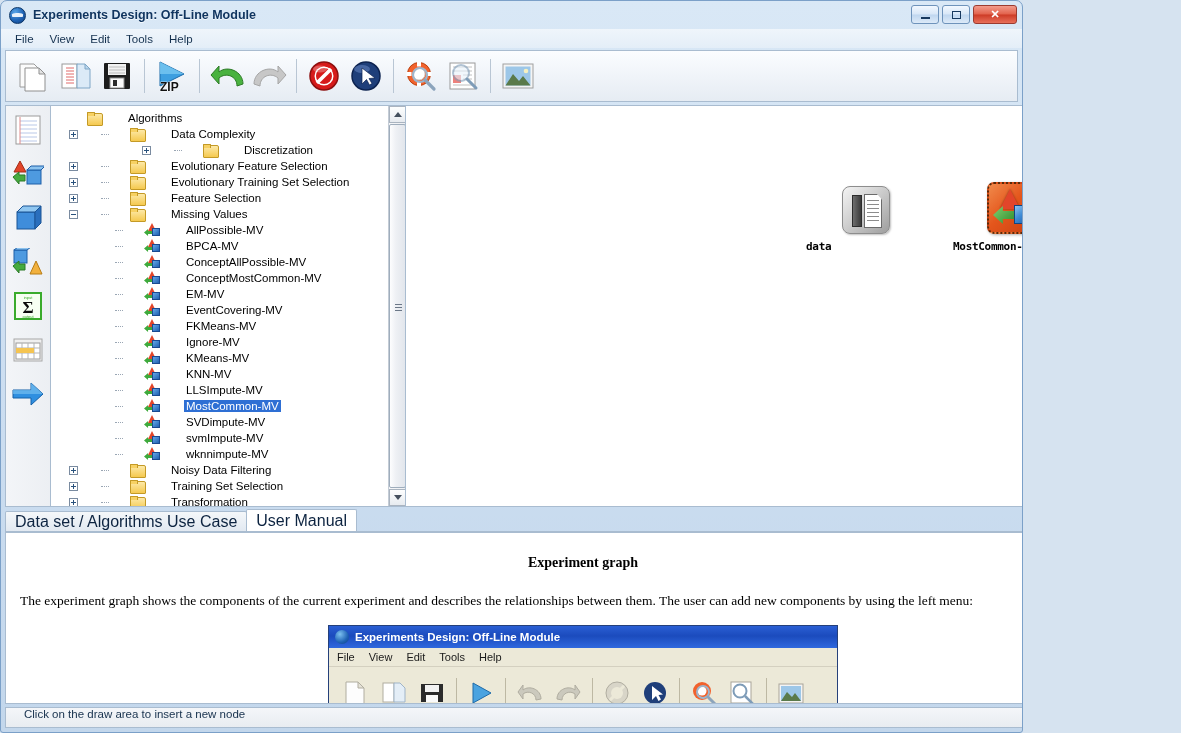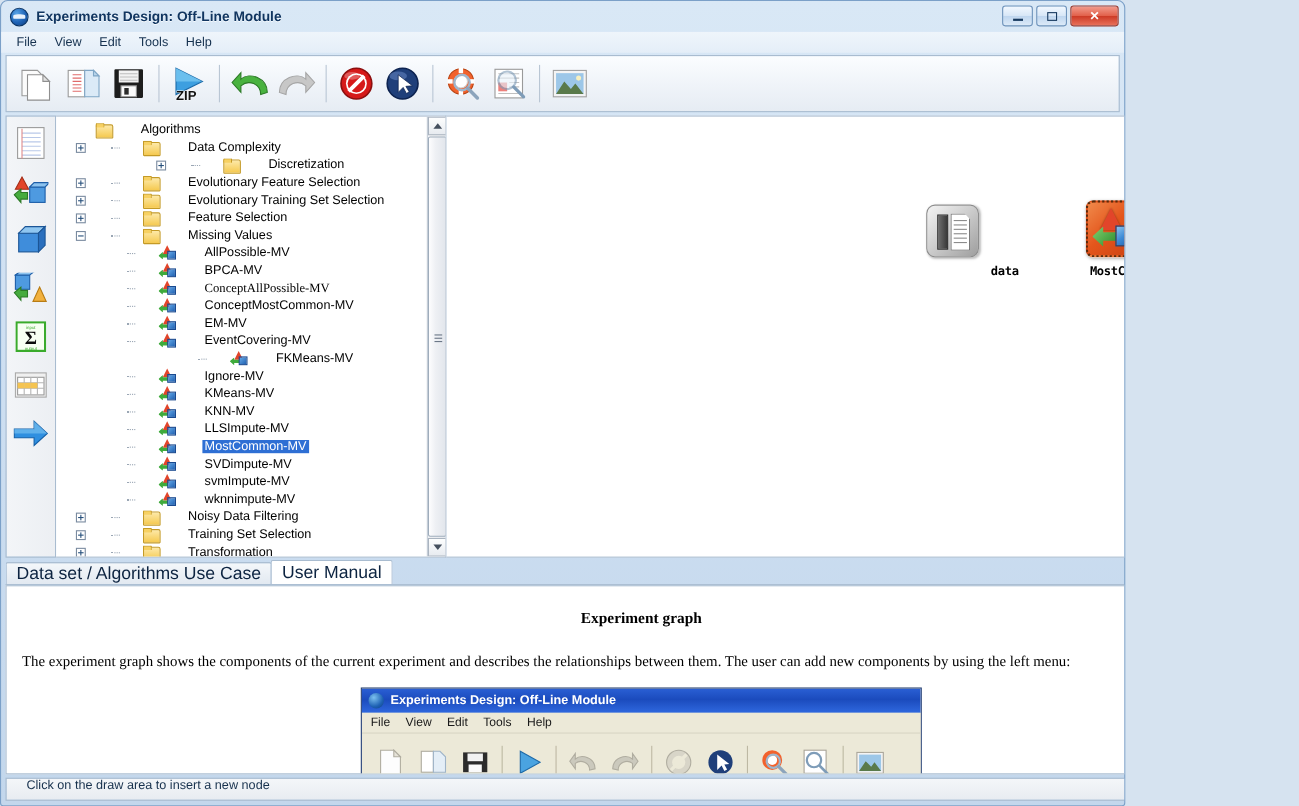--- a/index.html
+++ b/index.html
@@ -199,21 +199,21 @@
   .grip i { display:block; height:1px; background:#6b7787; margin:2px 0; }
 
   
   #canvas {
     flex: 1;
     background: #fff;
     border: 1px solid #a9bcd0;
     border-left: none;
     position: relative; overflow: hidden;
   }
-  .gnode { position: absolute; text-align: right; width: 120px; }
+  .gnode { position: absolute; text-align: left; width: 120px; }
   .gnode .glabel {
     margin-top: 6px; font-size: 11px; font-weight: bold;
     font-family: "DejaVu Sans Mono", monospace; color:#000; letter-spacing:-0.3px;
   }
   .node-data-ico {
     width: 48px; height: 48px; margin: 0 auto;
     border-radius: 8px;
     background: linear-gradient(135deg,#f4f4f4 0%,#cfcfcf 45%,#9e9e9e 100%);
     border:1px solid #8d8d8d;
     position: relative;
@@ -615,21 +615,21 @@
           <div class="tnode" style="padding-left: 28px;">
             <span class="spacer"></span>
             <span class="dots"></span>
             <span class="algicon">
               <span class="cone"></span>
               <span class="arrow"></span>
               <span class="cube"></span>
             </span>
             <span class="tlabel">BPCA-MV</span>
           </div>
-          <div class="tnode" style="padding-left: 28px; font-family: Liberation Serif, serif;">
+          <div class="tnode" style="padding-left: 28px;">
             <span class="spacer"></span>
             <span class="dots"></span>
             <span class="algicon">
               <span class="cone"></span>
               <span class="arrow"></span>
               <span class="cube"></span>
             </span>
             <span class="tlabel">ConceptAllPossible-MV</span>
           </div>
           <div class="tnode" style="padding-left: 28px;">
@@ -655,21 +655,21 @@
           <div class="tnode" style="padding-left: 28px;">
             <span class="spacer"></span>
             <span class="dots"></span>
             <span class="algicon">
               <span class="cone"></span>
               <span class="arrow"></span>
               <span class="cube"></span>
             </span>
             <span class="tlabel">EventCovering-MV</span>
           </div>
-          <div class="tnode" style="padding-left: 28px; justify-content: center;">
+          <div class="tnode" style="padding-left: 28px;">
             <span class="spacer"></span>
             <span class="dots"></span>
             <span class="algicon">
               <span class="cone"></span>
               <span class="arrow"></span>
               <span class="cube"></span>
             </span>
             <span class="tlabel">FKMeans-MV</span>
           </div>
           <div class="tnode" style="padding-left: 28px;">

